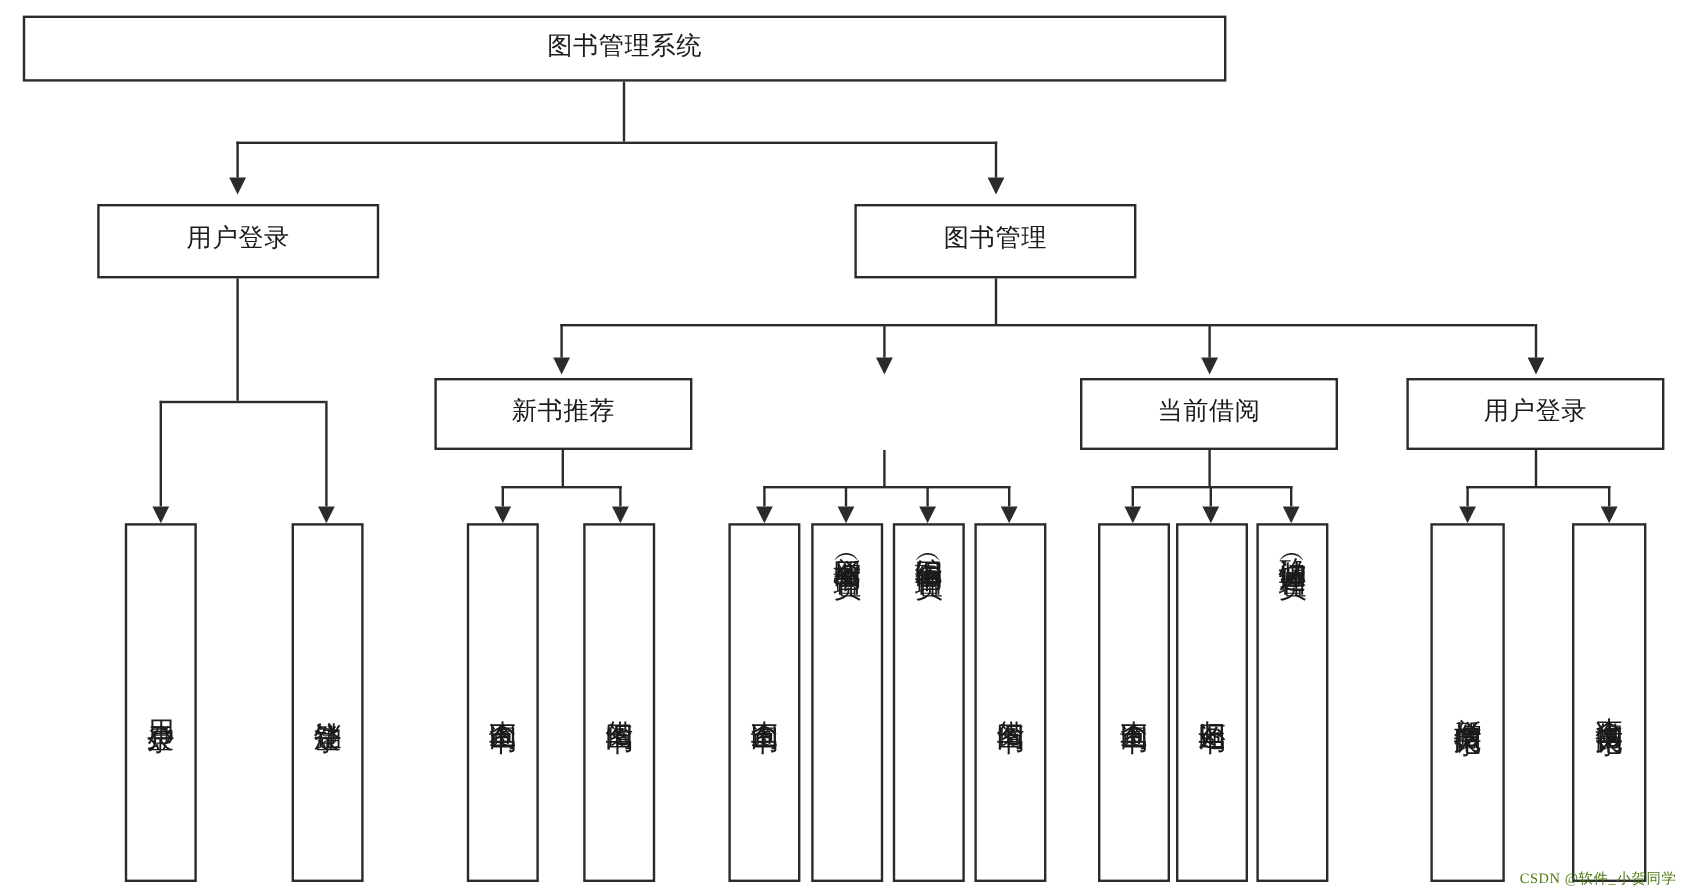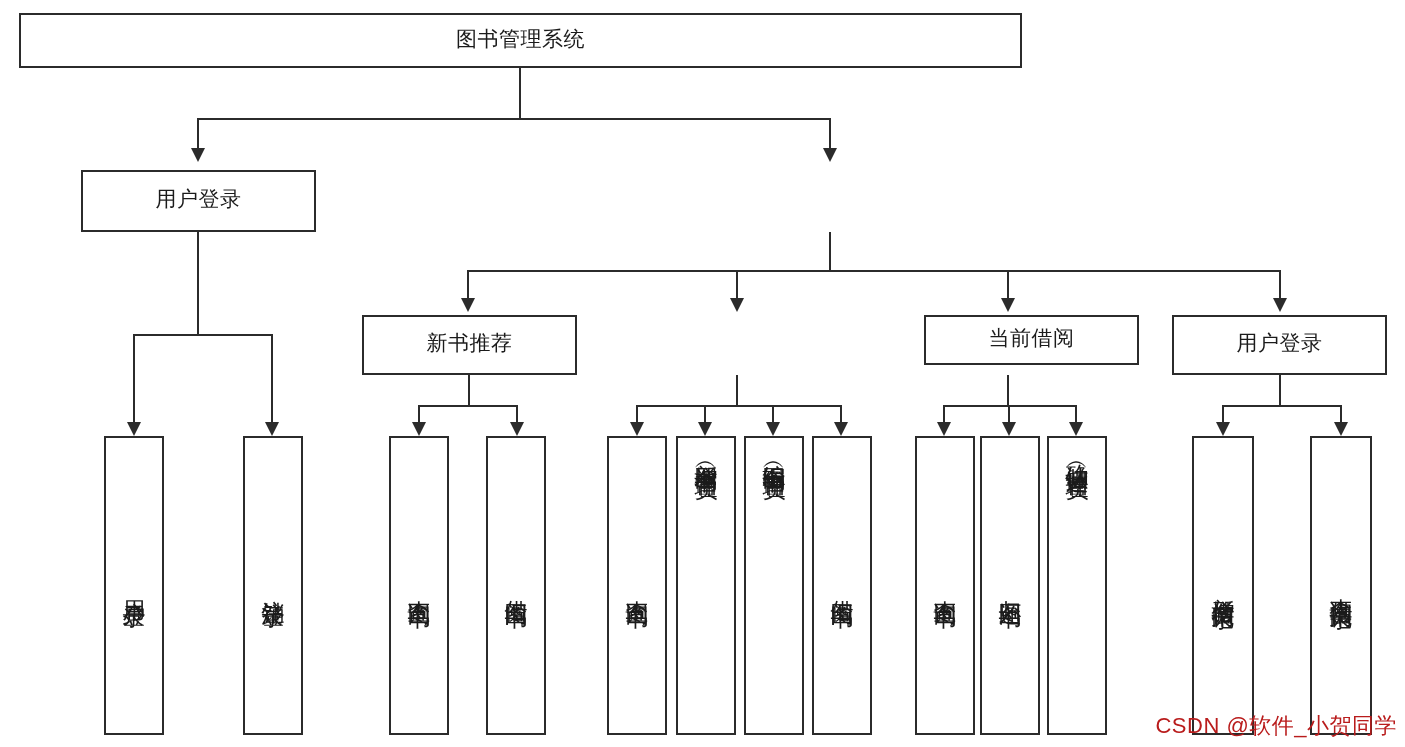--- a/index.html
+++ b/index.html
@@ -72,25 +72,26 @@
     height: 0;
     border-left: 7px solid transparent;
     border-right: 7px solid transparent;
     border-top: 14px solid #2b2b2b;
   }
   
   #watermark {
     position: absolute;
     right: 8px;
     bottom: 6px;
-    font-size: 22px;
-    color: #b91c1c;
+    font-size: 12px;
+    color: #4d7c0f;
     white-space: nowrap;
     letter-spacing: 0.5px;
     pointer-events: none;
+    font-family: Liberation Serif, serif;
   }
 </style>
 </head>
 <body>
 
 <div id="canvas">
 
   <div class="node horiz" style="left:19px; top:13px; width:1003px; height:55px;">
     <span class="label">图书管理系统</span>
   </div>
@@ -99,20 +100,23 @@
 
   <div class="line-h" style="left:197px; top:118px; width:634px;"></div>
 
   <div class="line-v" style="left:197px; top:118px; height:30px;"></div>
   <div class="arrow" style="left:191px; top:148px;"></div>
   <div class="line-v" style="left:829px; top:118px; height:30px;"></div>
   <div class="arrow" style="left:823px; top:148px;"></div>
 
   <div class="node horiz" style="left:81px; top:170px; width:235px; height:62px;">
     <span class="label">用户登录</span>
+  </div>
+  <div class="node horiz" style="left:712px; top:170px; width:235px; height:62px;">
+    <span class="label">图书管理</span>
   </div>
 
   <div class="line-v" style="left:197px; top:232px; height:102px;"></div>
   <div class="line-h" style="left:133px; top:334px; width:138px;"></div>
   <div class="line-v" style="left:133px; top:334px; height:88px;"></div>
   <div class="arrow" style="left:127px; top:422px;"></div>
   <div class="line-v" style="left:271px; top:334px; height:88px;"></div>
   <div class="arrow" style="left:265px; top:422px;"></div>
 
   <div class="line-v" style="left:829px; top:232px; height:38px;"></div>
@@ -122,21 +126,21 @@
   <div class="line-v" style="left:736px; top:270px; height:28px;"></div>
   <div class="arrow" style="left:730px; top:298px;"></div>
   <div class="line-v" style="left:1007px; top:270px; height:28px;"></div>
   <div class="arrow" style="left:1001px; top:298px;"></div>
   <div class="line-v" style="left:1279px; top:270px; height:28px;"></div>
   <div class="arrow" style="left:1273px; top:298px;"></div>
 
   <div class="node horiz" style="left:362px; top:315px; width:215px; height:60px;">
     <span class="label">新书推荐</span>
   </div>
-  <div class="node horiz" style="left:924px; top:315px; width:215px; height:50px;">
+  <div class="node horiz" style="left:900px; top:315px; width:215px; height:60px;">
     <span class="label">当前借阅</span>
   </div>
   <div class="node horiz" style="left:1172px; top:315px; width:215px; height:60px;">
     <span class="label">用户登录</span>
   </div>
 
   <div class="line-v" style="left:468px; top:375px; width:2px; height:30px;"></div>
   <div class="line-h" style="left:418px; top:405px; width:100px;"></div>
   <div class="line-v" style="left:418px; top:405px; height:17px;"></div>
   <div class="arrow" style="left:412px; top:422px;"></div>

